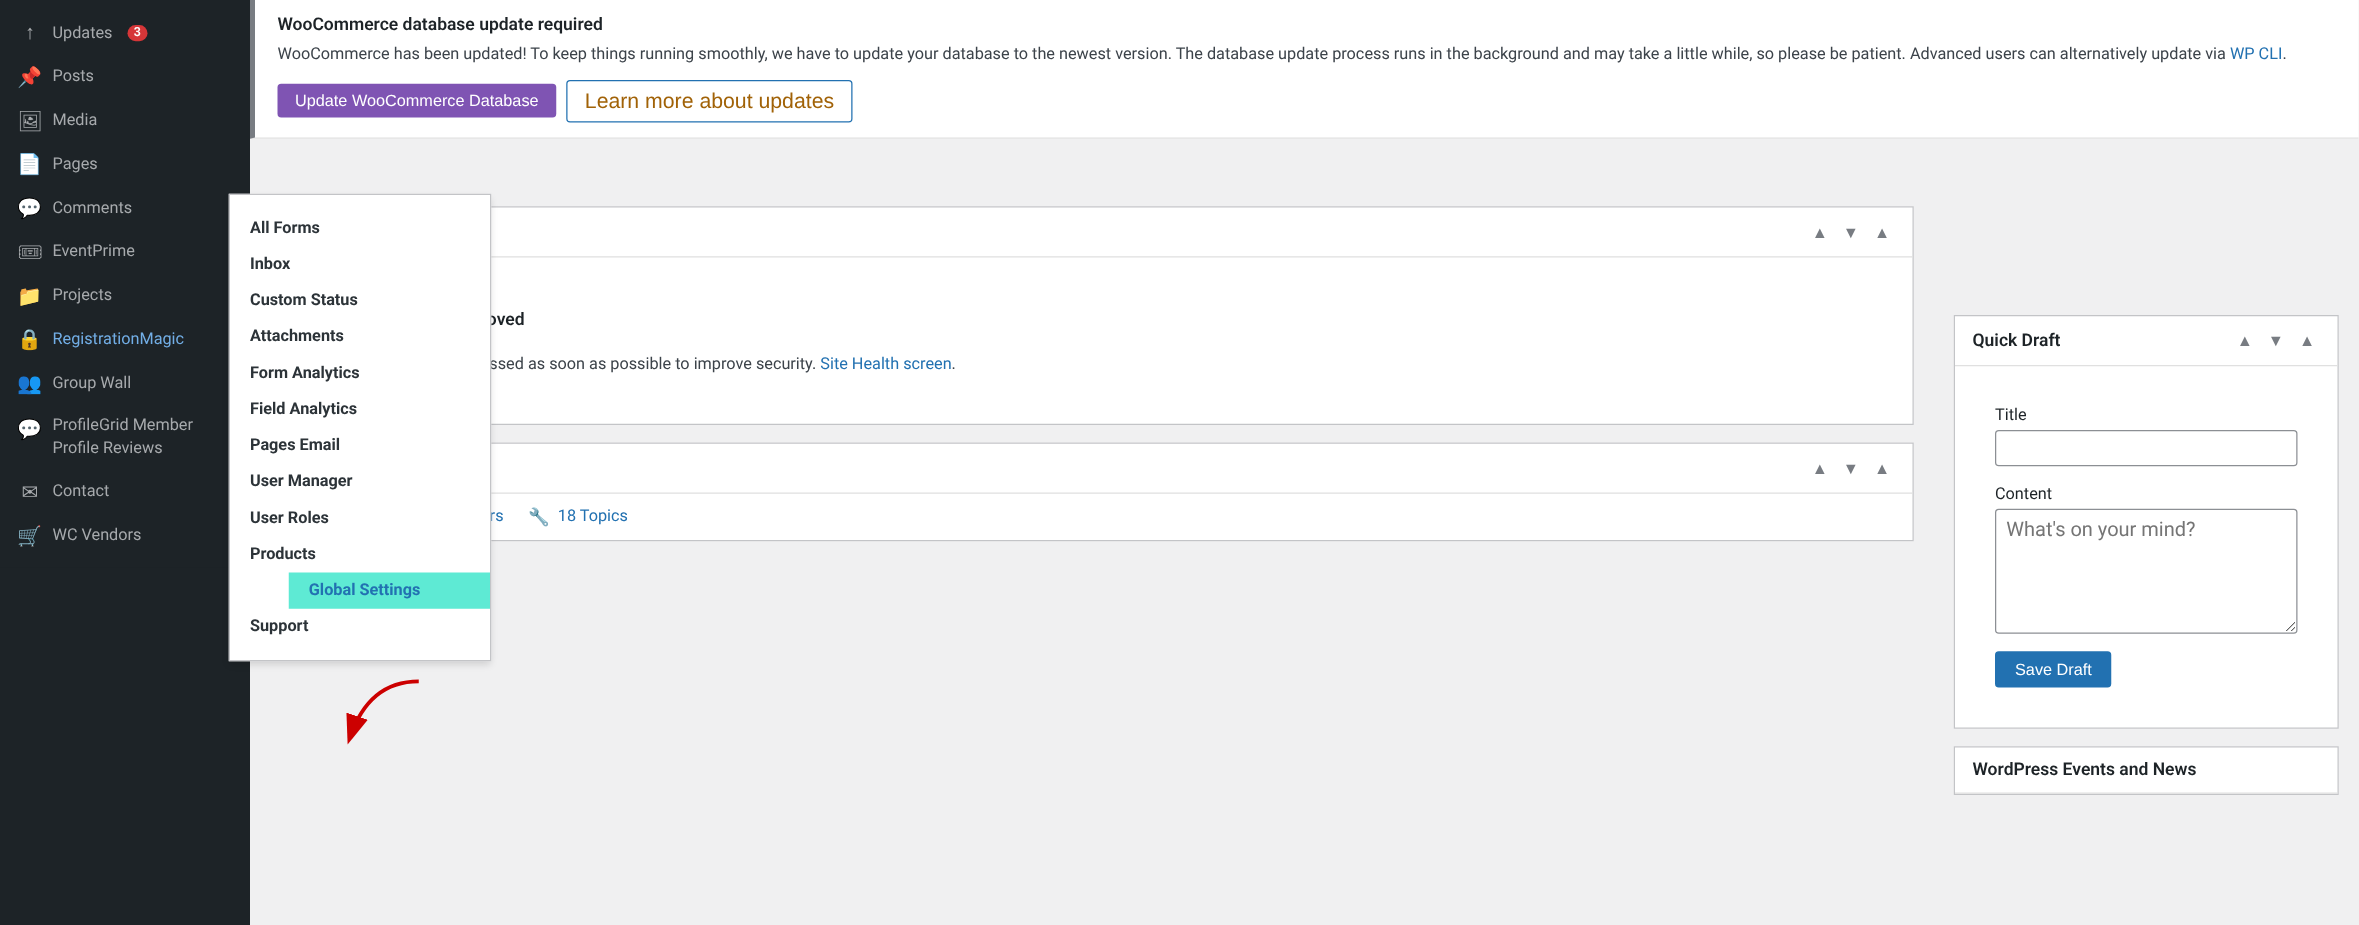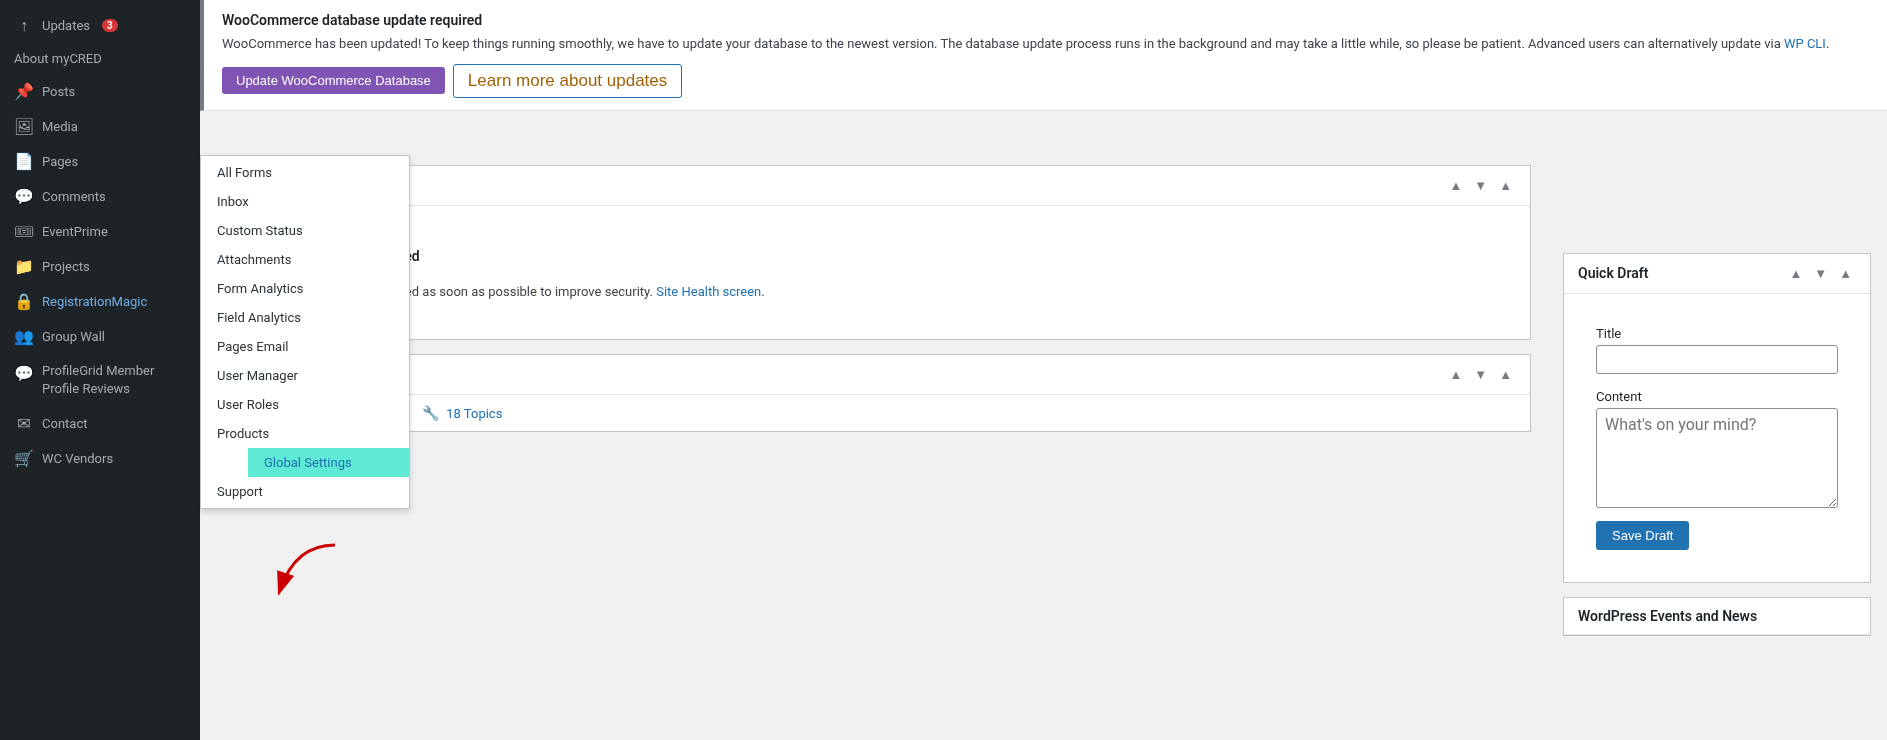--- a/index.html
+++ b/index.html
@@ -36,28 +36,29 @@
       border-radius: 10px;
       font-size: 10px;
       padding: 1px 5px;
       margin-left: 4px;
       font-weight: 600;
     }
 
     
     #dropdown-menu {
       position: absolute;
-      left: 200px;
+      left: 183px;
       top: 155px;
       width: 210px;
       background: #fff;
       border: 1px solid #c3c4c7;
       box-shadow: 0 3px 6px rgba(0,0,0,0.15);
       z-index: 999;
-      padding: 2px 0;
+      padding: 12px 0;
+      font-weight: bold;
     }
     .dropdown-item {
       padding: 7px 16px;
       cursor: pointer;
       color: #2c3338;
       font-size: 13px;
       display: block;
     }
     .dropdown-item.highlighted { background: #5eead4; color: #2271b1; margin-left: 47px; }
 
@@ -258,23 +259,20 @@
 
 <nav id="sidebar">
   <div class="sidebar-top">
 
     <div class="sidebar-item">
       <span class="sidebar-icon">↑</span>
       <span>Updates</span>
       <span class="sidebar-badge">3</span>
     </div>
 
-    <div class="sidebar-item">
-      <span>About myCRED</span>
-    </div>
 
     <div class="sidebar-item">
       <span class="sidebar-icon">📌</span>
       <span>Posts</span>
     </div>
 
     <div class="sidebar-item">
       <span class="sidebar-icon">🖼</span>
       <span>Media</span>
     </div>

